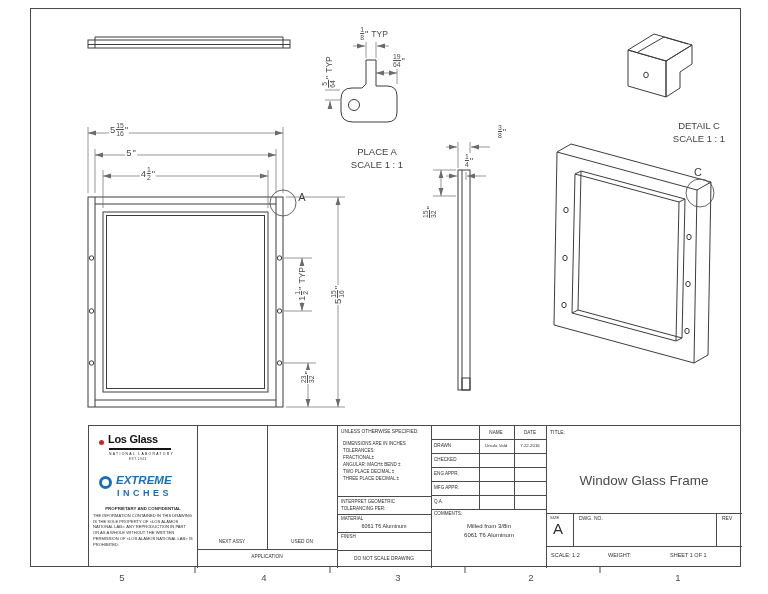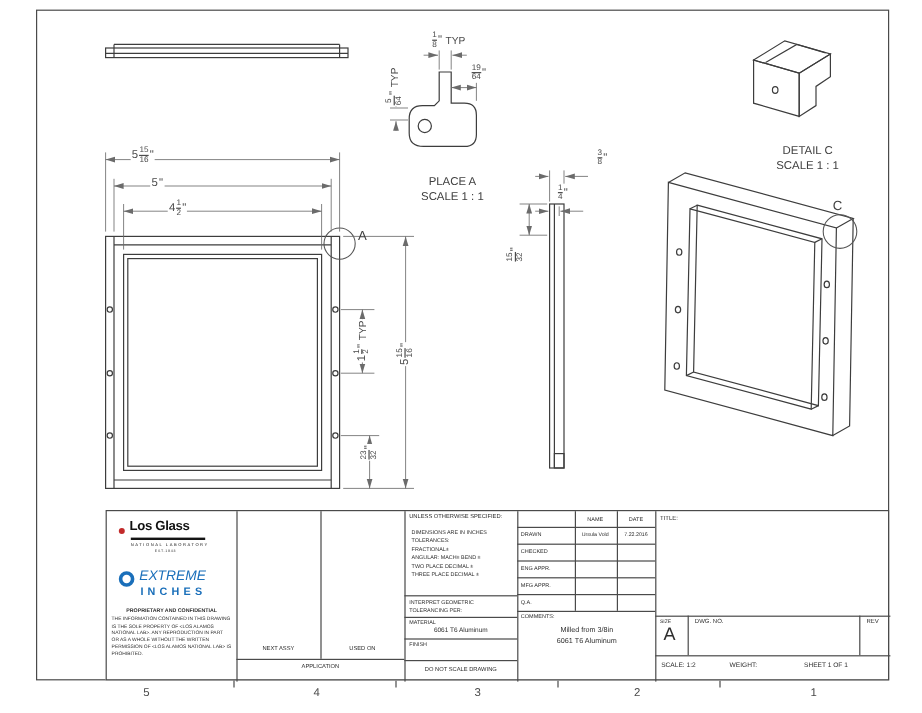--- a/index.html
+++ b/index.html
@@ -252,21 +252,21 @@
       <span class="num">15</span>
       <span class="den">32</span>
     </span>
   <span>"</span>
 </div>
 
 <div class="viewlabel" style="left:377px;top:146px">
   <div>PLACE A</div>
   <div>SCALE 1 : 1</div>
 </div>
-<div class="viewlabel" style="left:673px;top:120px">
+<div class="viewlabel" style="left:699px;top:120px">
   <div>DETAIL C</div>
   <div>SCALE 1 : 1</div>
 </div>
 <div class="marker-letter" style="left:302px;top:197px">A</div>
 <div class="marker-letter" style="left:698px;top:172px">C</div>
 
 <div class="titleblock">
 
   <div class="tb-v" style="left:108px;top:0;height:142px"></div>
   <div class="tb-v" style="left:248px;top:0;height:142px"></div>
@@ -290,21 +290,21 @@
   <div class="tb-h" style="top:123px;left:108px;width:140px"></div>
   <div class="tb-h" style="top:87px;left:457px;width:196px"></div>
   <div class="tb-h" style="top:120px;left:457px;width:196px"></div>
 
   <div class="lanl-dot"></div>
   <div class="tb-text" style="left:19px;top:7px;font-size:11px;font-weight:bold;letter-spacing:-0.3px;color:#111">Los Glass</div>
   <div class="lanl-bar"></div>
   <div class="tb-text" style="left:20px;top:26px;font-size:3.4px;letter-spacing:1.3px;color:#111">NATIONAL LABORATORY</div>
   <div class="tb-text" style="left:40px;top:32px;font-size:3px;letter-spacing:0.6px;color:#333">EST.1943</div>
   <div class="gear"></div>
-  <div class="tb-text" style="left:27px;top:48px;font-size:11.5px;font-style:italic;font-weight:normal;color:#1a6fba">EXTREME</div>
+  <div class="tb-text" style="left:27px;top:48px;font-size:11.5px;font-style:italic;font-weight:bold;color:#1a6fba">EXTREME</div>
   <div class="tb-text" style="left:28px;top:62px;font-size:9px;font-weight:bold;letter-spacing:3.5px;color:#1a6fba">INCHES</div>
   <div class="tb-text ctr" style="left:54px;top:80px;font-size:4.4px;font-weight:bold">PROPRIETARY AND CONFIDENTIAL</div>
   <div class="tb-text wrap" style="left:4px;top:87px;width:100px;font-size:4.1px;line-height:1.4">THE INFORMATION CONTAINED IN THIS DRAWING IS THE SOLE PROPERTY OF &lt;LOS ALAMOS NATIONAL LAB&gt;. ANY REPRODUCTION IN PART OR AS A WHOLE WITHOUT THE WRITTEN PERMISSION OF &lt;LOS ALAMOS NATIONAL LAB&gt; IS PROHIBITED.</div>
 
   <div class="tb-text ctr" style="left:143px;top:113px;font-size:4.8px">NEXT ASSY</div>
   <div class="tb-text ctr" style="left:213px;top:113px;font-size:4.8px">USED ON</div>
   <div class="tb-text ctr" style="left:178px;top:128px;font-size:4.8px">APPLICATION</div>
 
   <div class="tb-text" style="left:252px;top:3px;font-size:4.8px">UNLESS OTHERWISE SPECIFIED:</div>
   <div class="tb-text pre" style="left:254px;top:15px;font-size:4.5px;line-height:1.55">DIMENSIONS ARE IN INCHES
@@ -327,20 +327,21 @@
   <div class="tb-text ctr" style="left:441px;top:17px;font-size:4.4px">7.22.2016</div>
   <div class="tb-text" style="left:345px;top:31px;font-size:4.6px">CHECKED</div>
   <div class="tb-text" style="left:345px;top:45px;font-size:4.6px">ENG APPR.</div>
   <div class="tb-text" style="left:345px;top:59px;font-size:4.6px">MFG APPR.</div>
   <div class="tb-text" style="left:345px;top:73px;font-size:4.6px">Q.A.</div>
   <div class="tb-text" style="left:345px;top:85px;font-size:4.6px">COMMENTS:</div>
   <div class="tb-text pre ctr" style="left:400px;top:96px;font-size:6px;line-height:1.5;text-align:center">Milled from 3/8in
 6061 T6 Aluminum</div>
 
   <div class="tb-text" style="left:461px;top:3px;font-size:5px">TITLE:</div>
+  <div class="tb-text ctr" style="left:555px;top:47px;font-size:13.5px;color:#4a4a4a">Window Glass Frame</div>
   <div class="tb-text" style="left:461px;top:89px;font-size:4.2px">SIZE</div>
   <div class="tb-text" style="left:464px;top:94px;font-size:15px">A</div>
   <div class="tb-text" style="left:490px;top:89px;font-size:5px">DWG. NO.</div>
   <div class="tb-text" style="left:633px;top:89px;font-size:5px">REV</div>
   <div class="tb-text" style="left:462px;top:126px;font-size:5.5px">SCALE: 1:2</div>
   <div class="tb-text" style="left:519px;top:126px;font-size:5.5px">WEIGHT:</div>
   <div class="tb-text" style="left:581px;top:126px;font-size:5.5px">SHEET 1 OF 1</div>
 </div>
 
 <div class="zone" style="left:122px">5</div>

